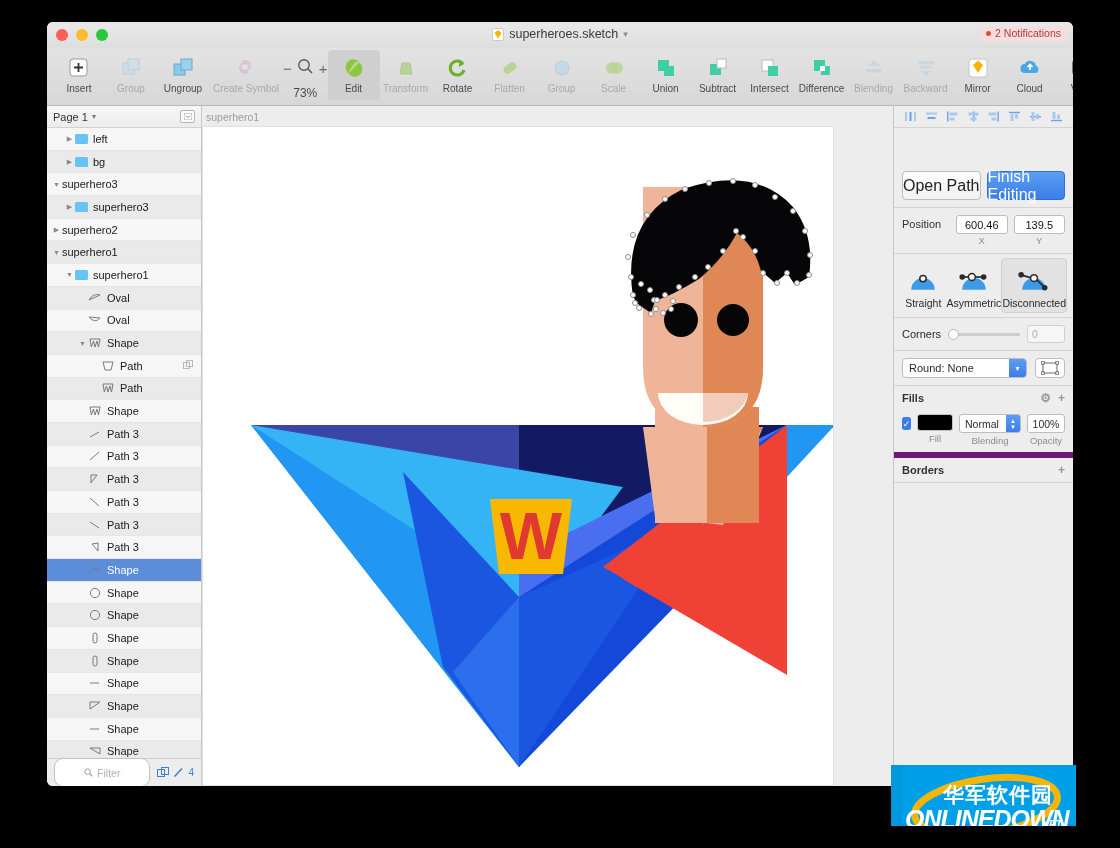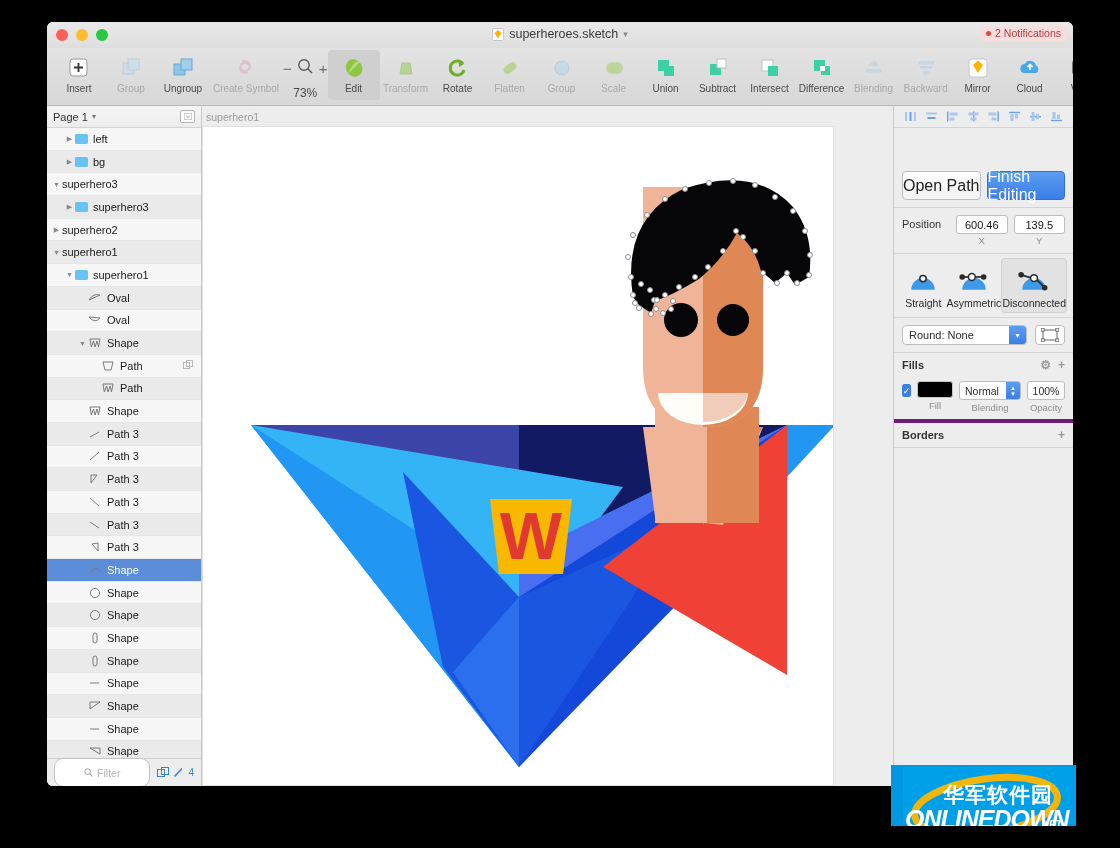--- a/index.html
+++ b/index.html
@@ -855,40 +855,49 @@
                   <line x1="17" y1="16" x2="25" y2="24" stroke="#2a2a2a" stroke-width="1.6"></line>
                   <circle cx="3" cy="12" r="2.6" fill="#2a2a2a"></circle>
                   <circle cx="25" cy="24" r="2.6" fill="#2a2a2a"></circle>
                   <circle cx="15" cy="15" r="3.2" fill="#fff" stroke="#2a2a2a" stroke-width="1.4"></circle>
                 </svg></span>
               <span class="ptlbl">Disconnected</span>
             </div>
           </div>
       </div>
 
+      <div class="insec">
+        <div class="cornrow">
+          <span>Corners</span>
+          <div class="slider">
+              <div class="knob"></div>
+            </div>
+          <div class="cornval">0</div>
+        </div>
+      </div>
 
       <div class="insec">
         <div class="roundrow">
           <div class="selectbox">
             <span>Round: None</span>
             <span class="arrow">▾</span>
           </div>
           <div class="sqicon">
             <svg width="18" height="14" viewBox="0 0 18 14">
                 <rect x="2" y="2" width="14" height="10" fill="none" stroke="#666" stroke-width="1"></rect>
                 <rect x="0.2" y="0.2" width="3" height="3" fill="#fff" stroke="#555" stroke-width=".8"></rect>
                 <rect x="14.8" y="0.2" width="3" height="3" fill="#fff" stroke="#555" stroke-width=".8"></rect>
                 <rect x="0.2" y="10.8" width="3" height="3" fill="#fff" stroke="#555" stroke-width=".8"></rect>
                 <rect x="14.8" y="10.8" width="3" height="3" fill="#fff" stroke="#555" stroke-width=".8"></rect>
               </svg>
           </div>
         </div>
       </div>
 
-      <div style="border-bottom:4px solid #701a75;text-align:center;">
+      <div style="border-bottom:6px solid #701a75;text-align:center;">
         <div class="sechead">
           <span>Fills</span>
           <span class="acts">
             <span>⚙</span>
             <span>+</span>
           </span>
         </div>
         <div class="fillrow">
           <div class="chk">✓</div>
           <div class="swatch-wrap">

